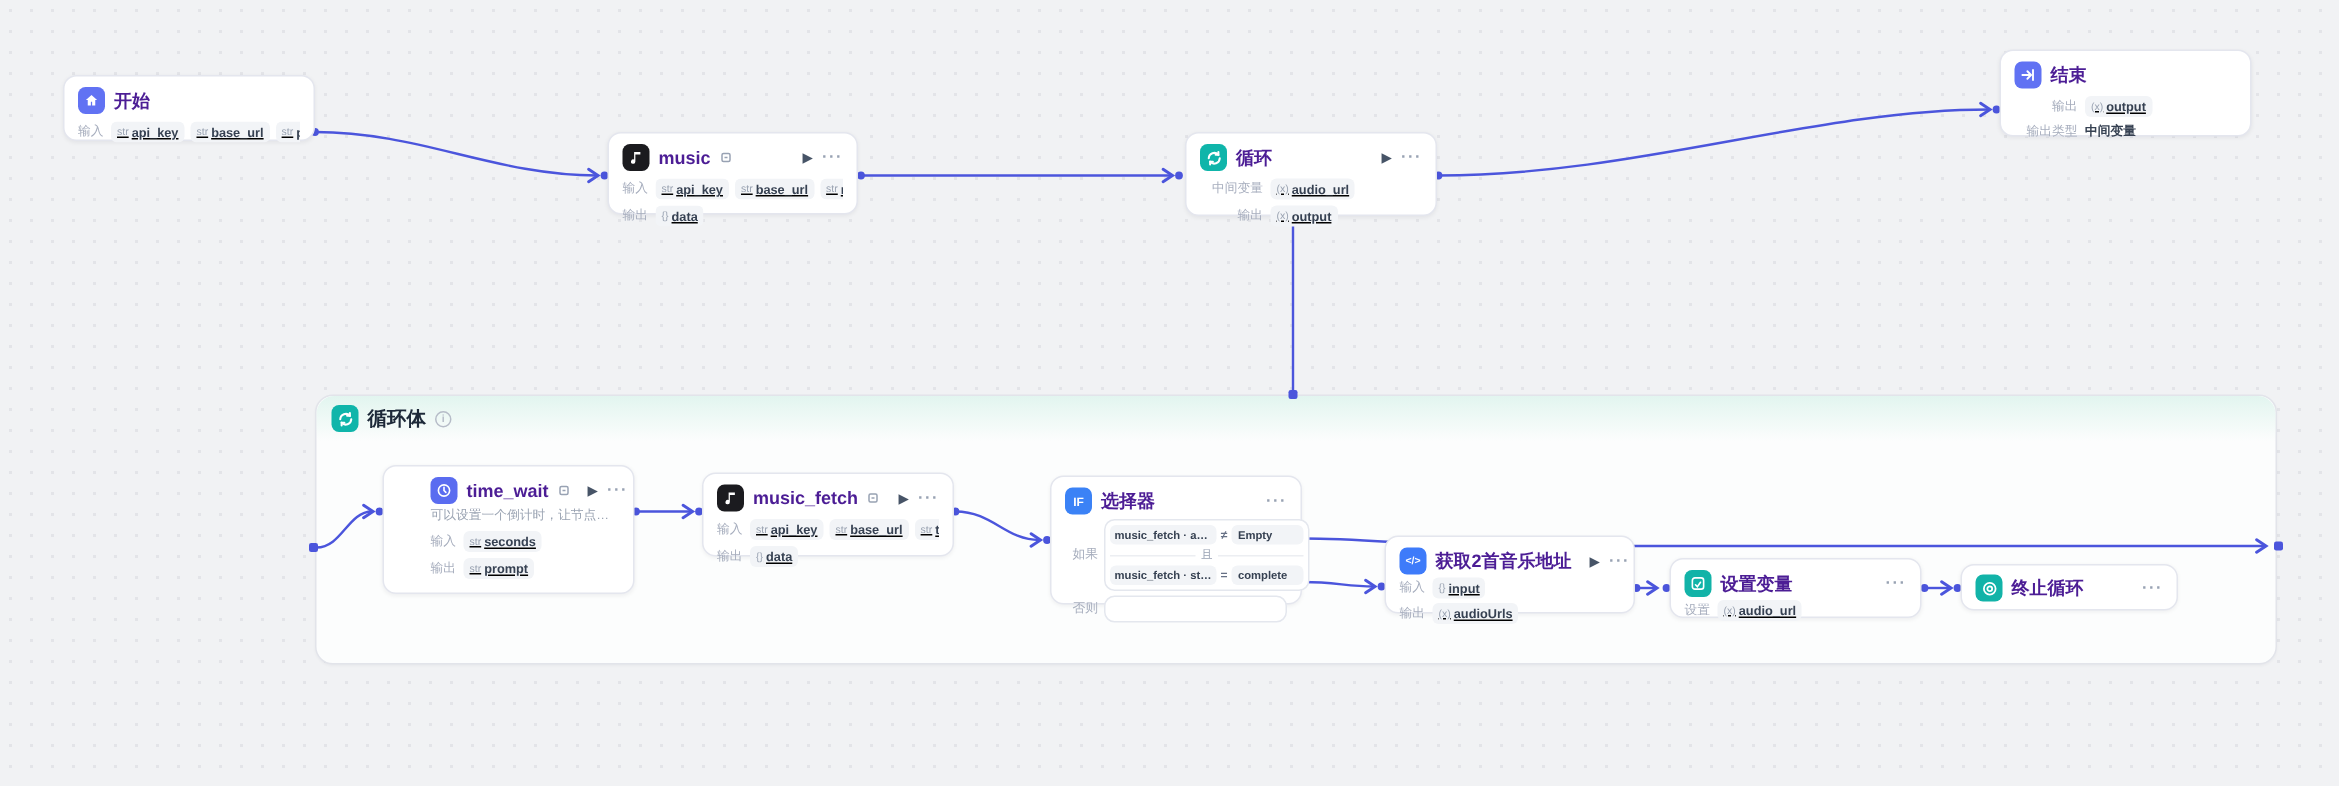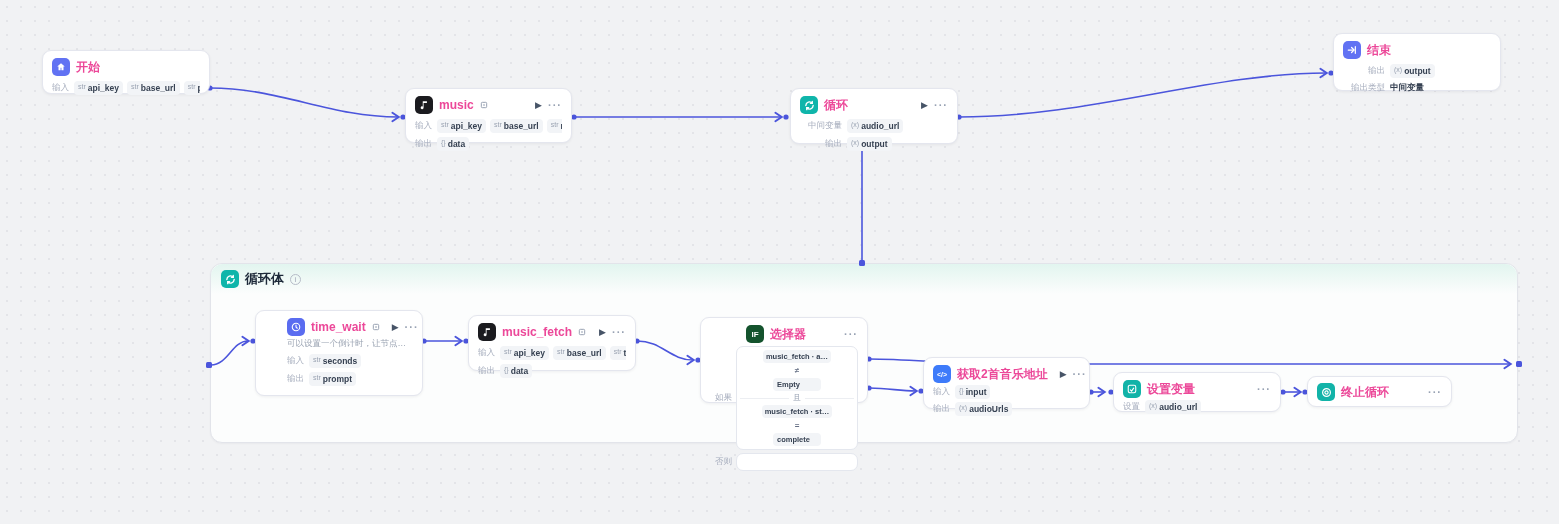--- a/index.html
+++ b/index.html
@@ -23,41 +23,41 @@
   .loop-body .lb-header {
     display:flex; align-items:center; gap:6px; padding:7px 10px; border-radius:12px 12px 0 0;
     background:linear-gradient(180deg,#e2f5ef 0%, rgba(252,253,253,0) 100%); height:30px;
   }
   .titlerow { display:flex; align-items:center; gap:6px; margin-bottom:5px; }
   .nicon {
     width:18px; height:18px; border-radius:5px; flex:0 0 18px;
     display:flex; align-items:center; justify-content:center; color:#fff;
   }
   .nicon svg { display:block; }
-  .ntitle { font-size:12px; font-weight:700; color:#ec4899; white-space:nowrap; }
+  .ntitle { font-size:12px; font-weight:700; color:#4c1d95; white-space:nowrap; }
   .badge { color:#98a2b3; flex:0 0 auto; display:flex; }
   .spacer { flex:1; }
   .playbtn { font-size:9px; color:#475467; cursor:pointer; line-height:1; }
   .morebtn { font-size:11px; font-weight:700; color:#98a2b3; letter-spacing:1px; cursor:pointer; line-height:1; }
   .row { display:flex; align-items:center; gap:5px; margin-top:4px; }
   .lbl { font-size:8.5px; color:#a6adbd; white-space:nowrap; }
   .lblcol { width:42px; text-align:right; flex:0 0 42px; }
   .tags { display:flex; gap:4px; align-items:center; flex-wrap:nowrap; overflow:hidden; }
   .tag {
     background:#f2f4f7; border-radius:4px; padding:2px 4px; display:inline-flex; gap:2px;
-    align-items:flex-start; white-space:nowrap;
+    align-items:center; white-space:nowrap;text-decoration:underline;
   }
   .tag i { font-style:normal; font-size:7px; color:#9aa3b2; }
   .tag b { font-size:8.5px; font-weight:700; color:#364152; }
   .desc { font-size:8.5px; color:#9aa3b2; white-space:nowrap; overflow:hidden; text-overflow:ellipsis; margin:-1px 0 1px 0; }
   
   .cond-wrap { display:flex; gap:4px; margin-top:3px; }
   .cond-gutter { width:22px; flex:0 0 22px; display:flex; align-items:center; justify-content:flex-end; }
   .cond-box { flex:1; border:1px solid #e4e7ee; border-radius:7px; padding:3px; background:#fff; }
-  .cond-row { display:flex; align-items:center; gap:3px;flex-direction:column; }
+  .cond-row { display:flex; align-items:center; gap:3px; }
   .cond-sub { background:#f2f4f7; border-radius:4px; padding:2px 3px; font-size:7.5px; font-weight:700; color:#364152; flex:1; white-space:nowrap; overflow:hidden; }
   .cond-op { font-size:8px; color:#667085; font-weight:700; }
   .cond-val { background:#f2f4f7; border-radius:4px; padding:2px 4px; font-size:7.5px; font-weight:700; color:#364152; width:48px; white-space:nowrap; overflow:hidden; }
   .cond-and { display:flex; align-items:center; gap:4px; margin:2px 0; }
   .cond-and .line { flex:1; height:1px; background:#eceef2; }
   .cond-and span { font-size:7.5px; color:#98a2b3; }
   .else-box { flex:1; border:1px solid #e4e7ee; border-radius:7px; height:18px; background:#fff; }
   .info-i {
     width:11px; height:11px; border-radius:50%; border:1px solid #b6bcc8; color:#b6bcc8;
     font-size:7px; display:flex; align-items:center; justify-content:center; font-weight:700;
@@ -335,21 +335,21 @@
       <span class="lbl">输出</span>
       <span class="tag">
           <i>{}</i>
           <b>data</b>
         </span>
     </div>
   </div>
 
   <div class="node" style="left:700px; top:317px; width:168px; height:86px;">
     <div class="titlerow" style="margin-bottom:2px;">
-      <span class="nicon" style="background:#14532d; font-size:8px; font-weight:700;margin-left:36px;">IF</span>
+      <span class="nicon" style="background:#3b82f6; font-size:8px; font-weight:700;">IF</span>
       <span class="ntitle">选择器</span>
       <span class="spacer"></span>
       <span class="morebtn">···</span>
     </div>
     <div class="cond-wrap">
       <span class="cond-gutter lbl">如果</span>
       <div class="cond-box">
         <div class="cond-row">
           <span class="cond-sub">music_fetch · a…</span>
           <span class="cond-op">≠</span>

